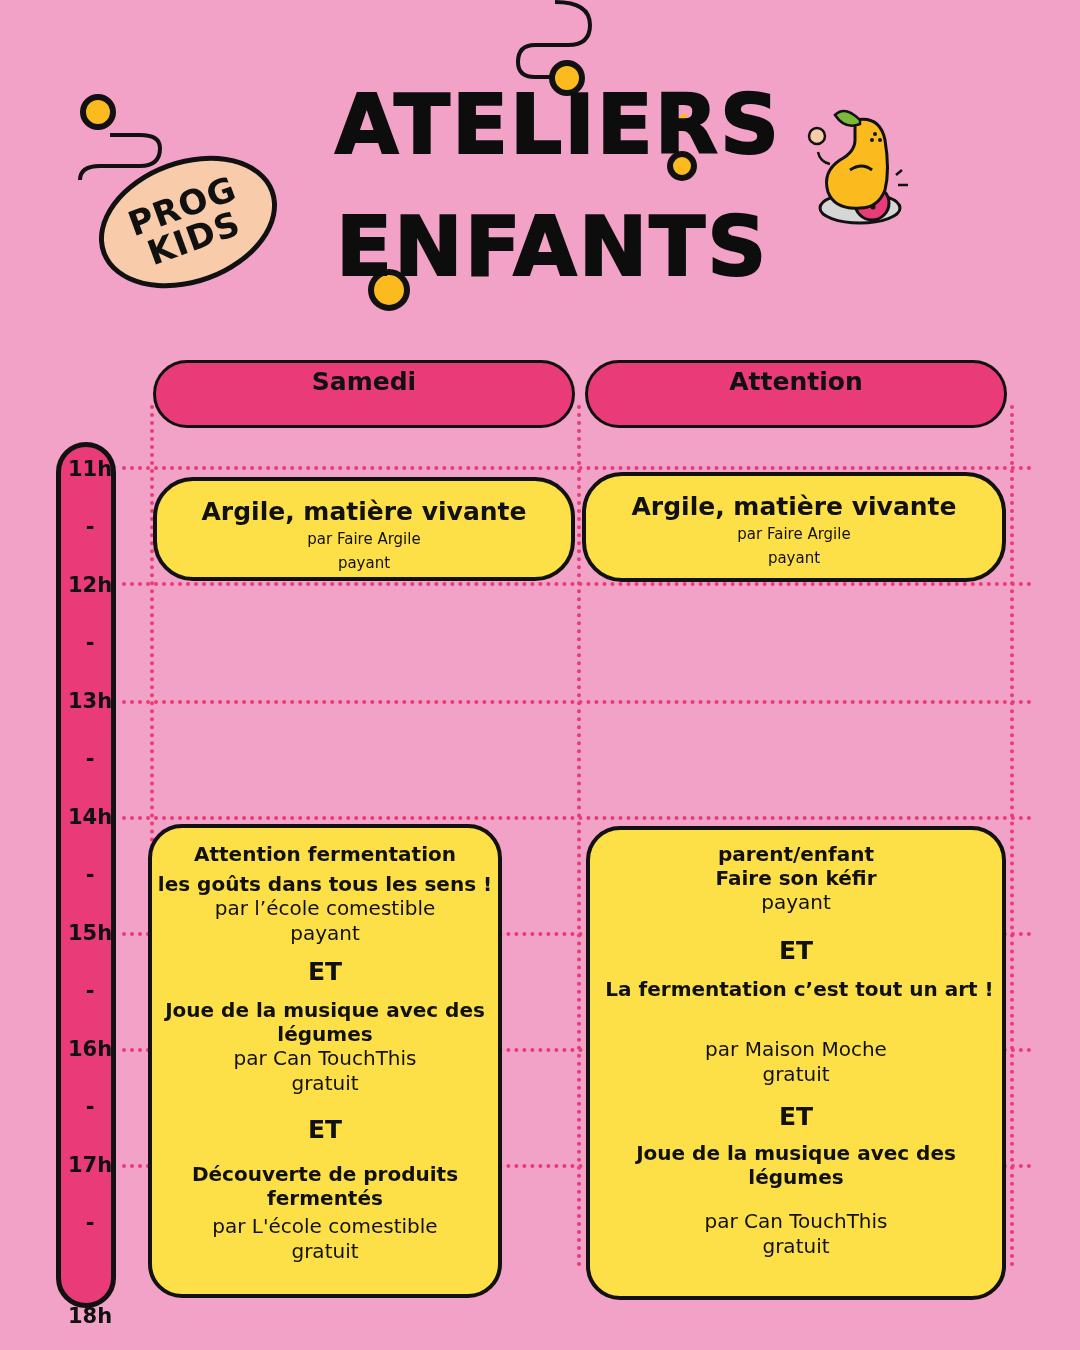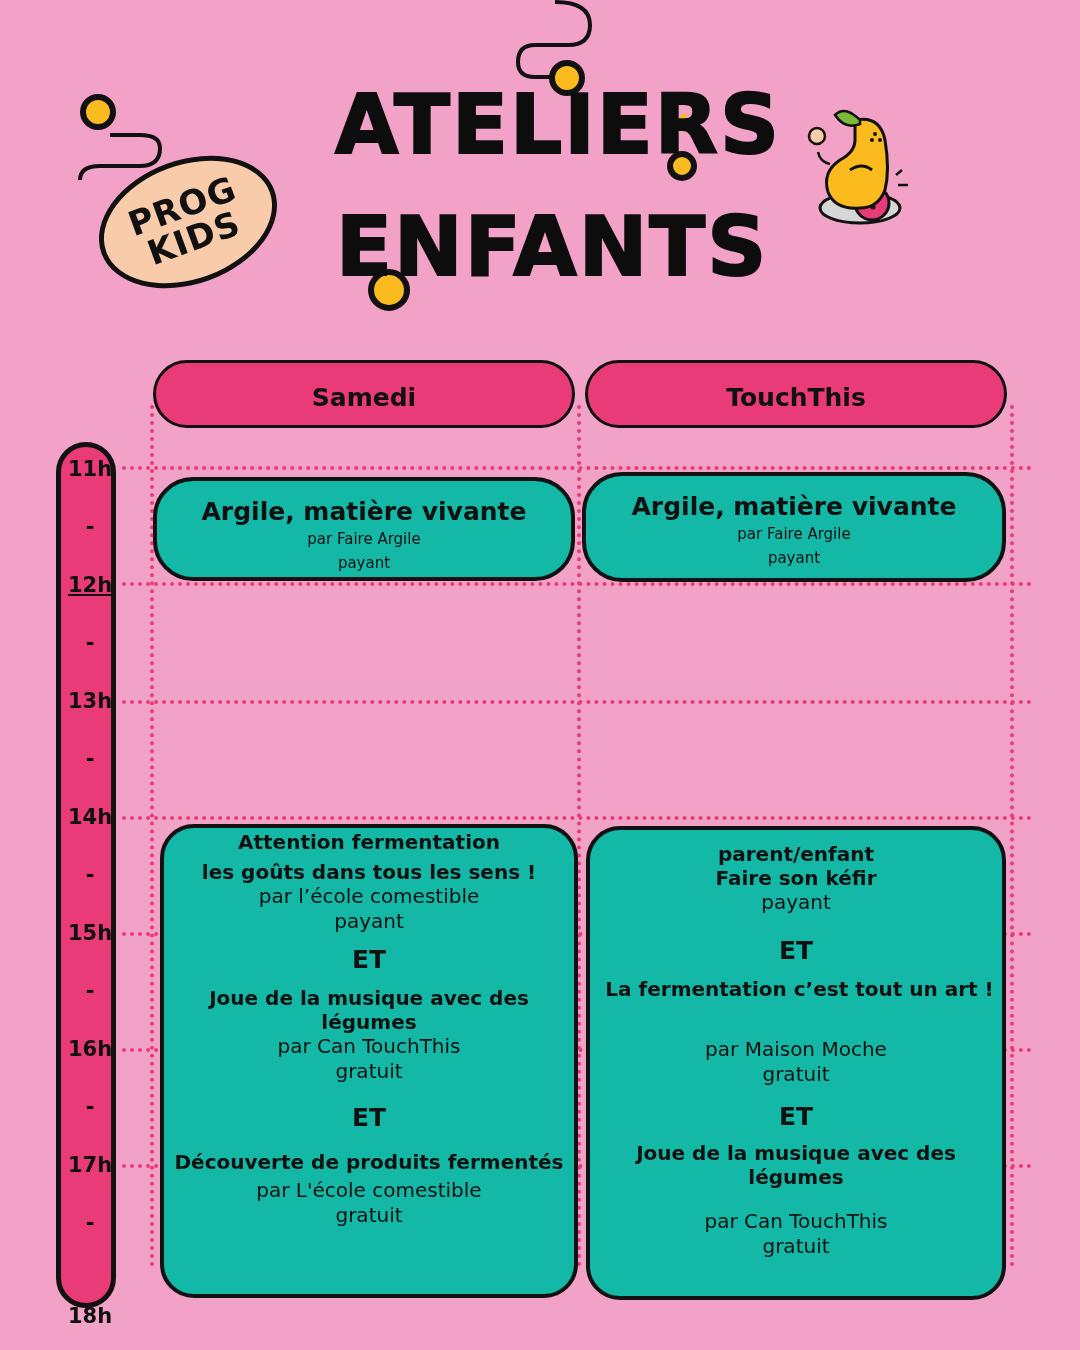--- a/index.html
+++ b/index.html
@@ -68,28 +68,28 @@
     font-weight: 700; font-size: 21px; line-height: 24px;
   }
 
   
   .day-header {
     position: absolute; top: 360px; height: 68px;
     background: #E83B77;
     border: 3px solid #111;
     border-radius: 34px;
     display: flex; align-items: flex-start; justify-content: center;
-    padding-top: 20px;
+    padding-top: 4px;
     font-weight: 700; font-size: 25px;
   }
 
   
   .card {
     position: absolute;
-    background: #14b8a6;
+    background: #fde047;
     border: 4px solid #111;
     text-align: center;
   }
   .card-short { border-radius: 40px; }
   .card-long { border-radius: 34px; }
   .t-bold { font-weight: 700; font-size: 20px; line-height: 24px; display: block; }
   .t-big { font-weight: 700; font-size: 25px; line-height: 30px; display: block; }
   .t-small { font-size: 15px; line-height: 24px; display: block; }
   .t-reg { font-size: 20px; line-height: 25px; display: block; }
   .t-et { font-weight: 700; font-size: 25px; line-height: 24px; display: block; }
@@ -147,49 +147,49 @@
 <div class="hline" style="top:582px;"></div>
 <div class="hline" style="top:700px;"></div>
 <div class="hline" style="top:816px;"></div>
 <div class="hline" style="top:932px;"></div>
 <div class="hline" style="top:1048px;"></div>
 <div class="hline" style="top:1164px;"></div>
 
 <div class="timebar"></div>
 <div class="tick" style="top:457px;">11h</div>
 <div class="tick" style="top:515px;">-</div>
-<div class="tick" style="top:573px;text-decoration:underline;">12h</div>
+<div class="tick" style="top:573px;">12h</div>
 <div class="tick" style="top:631px;">-</div>
 <div class="tick" style="top:689px;">13h</div>
 <div class="tick" style="top:747px;">-</div>
 <div class="tick" style="top:805px;">14h</div>
 <div class="tick" style="top:863px;">-</div>
 <div class="tick" style="top:921px;">15h</div>
 <div class="tick" style="top:979px;">-</div>
 <div class="tick" style="top:1037px;">16h</div>
 <div class="tick" style="top:1095px;">-</div>
 <div class="tick" style="top:1153px;">17h</div>
 <div class="tick" style="top:1211px;">-</div>
 <div class="tick" style="top:1269px;margin-top:35px;">18h</div>
 
 <div class="day-header" style="left:153px;width:422px;">Samedi</div>
-<div class="day-header" style="left:585px;width:422px;">TouchThis</div>
+<div class="day-header" style="left:585px;width:422px;">Attention</div>
 
 <div class="card card-short" style="left:153px;top:477px;width:422px;height:104px;padding-top:16px;">
   <span class="t-big">Argile, matière vivante</span>
   <span class="t-small">par Faire Argile</span>
   <span class="t-small">payant</span>
 </div>
 <div class="card card-short" style="left:582px;top:472px;width:424px;height:110px;padding-top:16px;">
   <span class="t-big">Argile, matière vivante</span>
   <span class="t-small">par Faire Argile</span>
   <span class="t-small">payant</span>
 </div>
 
-<div class="card card-long" style="left:160px;top:824px;width:418px;height:474px;padding-top:2px;">
+<div class="card card-long" style="left:148px;top:824px;width:354px;height:474px;padding-top:14px;">
   <span class="t-bold">Attention fermentation</span>
   <span class="t-bold" style="margin-top:6px;">les goûts dans tous les sens !</span>
   <span class="t-reg">par l’école comestible</span>
   <span class="t-reg">payant</span>
   <span class="t-et" style="margin-top:14px;">ET</span>
   <span class="t-bold" style="margin-top:14px;">Joue de la musique avec des</span>
   <span class="t-bold">légumes</span>
   <span class="t-reg">par Can TouchThis</span>
   <span class="t-reg">gratuit</span>
   <span class="t-et" style="margin-top:22px;">ET</span>

